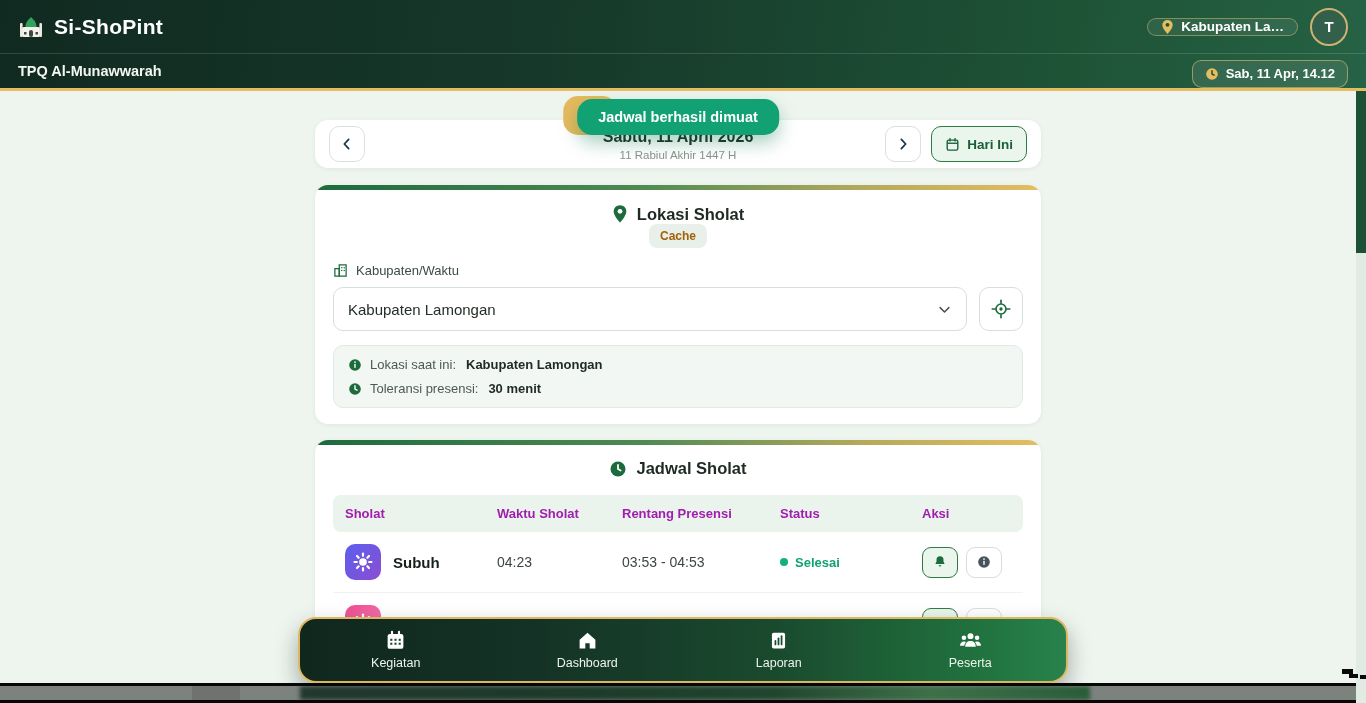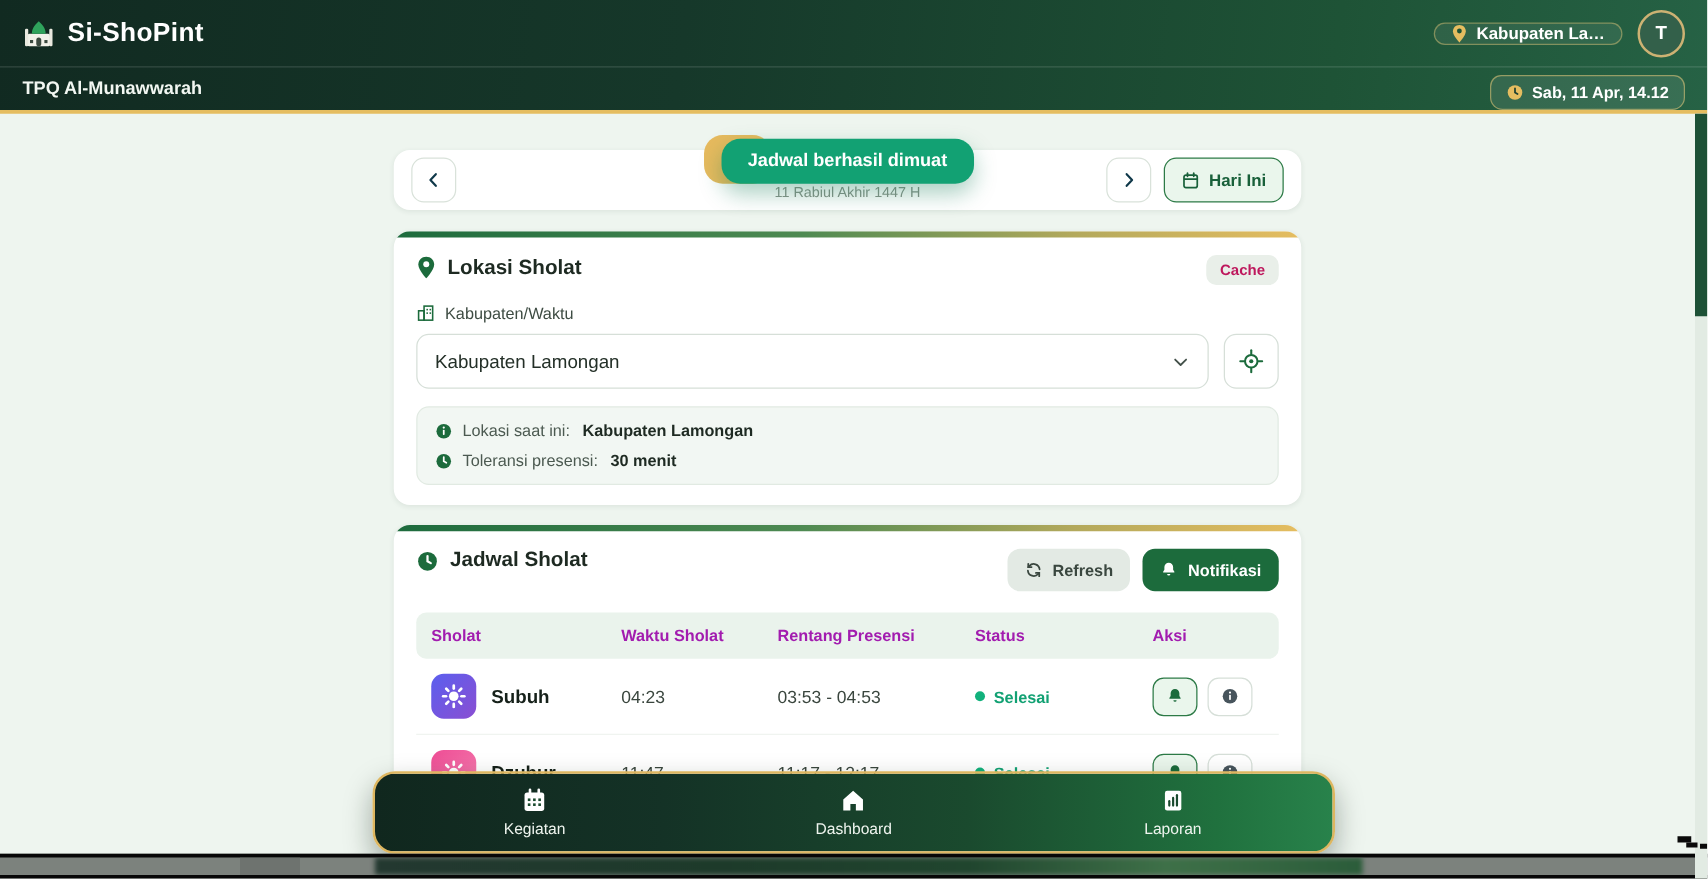--- a/index.html
+++ b/index.html
@@ -24,44 +24,44 @@
   .hdr-row2 { height:33px; display:flex; align-items:center; justify-content:space-between; padding:0 18px; }
   .org { color:#f2f7f2; font-size:14.5px; font-weight:bold; }
   .time-chip { display:flex; align-items:center; gap:7px; height:28px; padding:0 12px; position:relative; top:3px;
     background:rgba(255,255,255,.09); border:1px solid rgba(230,200,120,.55); border-radius:9px 9px 10px 10px;
     color:#fff; font-size:13px; font-weight:bold; }
 
   
   .main { position:absolute; top:91px; left:0; right:10px; bottom:0; overflow:hidden; }
   .content { width:726px; margin:0 auto; position:relative; }
 
-  .toast-wrap { position:absolute; top:20px; left:50%; transform:translateX(-50%); z-index:60; }
+  .toast-wrap { position:absolute; top:8px; left:50%; transform:translateX(-50%); z-index:60; }
   .toast-back { position:absolute; left:-14px; top:-3px; width:54px; height:39px; background:#e6ba5e; border-radius:15px; }
   .toast { position:relative; background:#12a173; color:#fff; font-size:14.5px; font-weight:bold;
     padding:10px 21px; border-radius:15px; white-space:nowrap; box-shadow:0 8px 18px rgba(13,120,82,.35); }
 
   .datenav { margin-top:29px; height:48px; background:#fff; border-radius:13px;
     box-shadow:0 1px 4px rgba(40,60,45,.08); display:flex; align-items:center;
     justify-content:space-between; padding:0 14px; position:relative; }
   .icon-btn { width:36px; height:36px; background:#fff; border:1px solid #d9e2da; border-radius:10px;
     display:flex; align-items:center; justify-content:center; cursor:pointer; }
   .date-center { position:absolute; left:50%; top:50%; transform:translate(-50%,-50%); text-align:center; width:420px; }
   .date-title { font-size:16px; font-weight:bold; color:#202a22; }
   .date-sub { font-size:11.5px; color:#8a948b; margin-top:3px; }
   .nav-right { display:flex; gap:10px; align-items:center; }
   .today-btn { display:flex; align-items:center; gap:7px; height:36px; padding:0 13px; background:#eaf6ec;
     border:1.5px solid #2c7a46; border-radius:10px; color:#19603a; font-size:13.5px; font-weight:bold; cursor:pointer; }
 
   .card { background:#fff; border-radius:13px; box-shadow:0 1px 4px rgba(40,60,45,.08); overflow:hidden; }
   .card-topbar { height:5px; background:linear-gradient(90deg,#1d6b3d 0%,#4e8a52 45%,#b3a95c 75%,#e5bd60 100%); }
   .loc-card { margin-top:17px; }
   .card-body { padding:14px 18px 16px; }
-  .card-head { display:flex; align-items:flex-start; justify-content:space-between; }
+  .card-head { display:flex; align-items:center; justify-content:space-between;flex-direction:column; }
   .card-title { display:flex; align-items:center; gap:9px; font-size:16.5px; font-weight:bold; color:#1e2a22; }
-  .badge { background:#e9efe9; border-radius:8px; padding:5px 11px; font-size:12px; font-weight:bold; color:#be185d; }
+  .badge { background:#e9efe9; border-radius:8px; padding:5px 11px; font-size:12px; font-weight:bold; color:#a16207; }
   .field-label { display:flex; align-items:center; gap:8px; margin-top:15px; font-size:13px; color:#3e4c43; }
   .select-row { display:flex; gap:12px; margin-top:9px; }
   .select { flex:1; height:44px; border:1px solid #d6dfd8; border-radius:10px; display:flex; align-items:center;
     justify-content:space-between; padding:0 14px; font-size:15px; color:#232f27; background:#fff; cursor:pointer; }
   .gps-btn { width:44px; height:44px; border:1px solid #d6dfd8; border-radius:10px; background:#fff;
     display:flex; align-items:center; justify-content:center; cursor:pointer; }
   .info-box { margin-top:14px; background:#f2f7f3; border:1px solid #e1eae2; border-radius:10px;
     padding:11px 14px; display:flex; flex-direction:column; gap:9px; }
   .info-row { display:flex; align-items:flex-end; gap:8px; font-size:13px; color:#4c5a51; }
   .info-row b { color:#1e2a22; margin-left:2px; }
@@ -260,38 +260,20 @@
         <div class="card-topbar"></div>
         <div class="card-body">
           <div class="card-head">
             <div class="card-title">
               <svg width="18" height="18" viewBox="0 0 24 24">
                 <circle cx="12" cy="12" r="10" fill="#1c6b3c"></circle>
                 <path d="M12 6.5 V12 L15.5 14" stroke="#fff" stroke-width="2.4" fill="none" stroke-linecap="round"></path>
               </svg>
               <span>Jadwal Sholat</span>
             </div>
-            <div class="head-btns">
-              <button class="btn-light">
-                <svg width="14" height="14" viewBox="0 0 24 24" fill="none" stroke="#3a473f" stroke-width="2.5" stroke-linecap="round">
-                  <path d="M20 11 A8 8 0 0 0 6 6.5 L4.5 8"></path>
-                  <path d="M4.5 3.5 V8 H9"></path>
-                  <path d="M4 13 A8 8 0 0 0 18 17.5 L19.5 16"></path>
-                  <path d="M19.5 20.5 V16 H15"></path>
-                </svg>
-                <span>Refresh</span>
-              </button>
-              <button class="btn-dark">
-                <svg width="14" height="14" viewBox="0 0 24 24">
-                  <path d="M12 2 A6 6 0 0 0 6 8 V11.5 L4.3 14.4 V15.5 H19.7 V14.4 L18 11.5 V8 A6 6 0 0 0 12 2 Z" fill="#fff"></path>
-                  <path d="M9.8 17.5 A2.2 2.2 0 0 0 14.2 17.5 Z" fill="#fff"></path>
-                </svg>
-                <span>Notifikasi</span>
-              </button>
-            </div>
           </div>
 
           <div class="table">
             <div class="t-head">
               <span>Sholat</span>
               <span>Waktu Sholat</span>
               <span>Rentang Presensi</span>
               <span>Status</span>
               <span>Aksi</span>
             </div>
@@ -418,20 +400,31 @@
       <svg width="21" height="21" viewBox="0 0 24 24">
         <rect x="4.5" y="3" width="15" height="18" rx="2" fill="#fff"></rect>
         <g stroke="#1a4a2e" stroke-width="2" stroke-linecap="round">
           <line x1="8.5" y1="16.5" x2="8.5" y2="12.5"></line>
           <line x1="12" y1="16.5" x2="12" y2="9.5"></line>
           <line x1="15.5" y1="16.5" x2="15.5" y2="7"></line>
         </g>
       </svg>
       <span>Laporan</span>
     </div>
+    <div class="nav-item">
+      <svg width="23" height="21" viewBox="0 0 26 24">
+        <circle cx="13" cy="7" r="3.4" fill="#fff"></circle>
+        <circle cx="5.5" cy="8.8" r="2.6" fill="#fff"></circle>
+        <circle cx="20.5" cy="8.8" r="2.6" fill="#fff"></circle>
+        <path d="M7 19 C7 14.8 9.6 12.5 13 12.5 C16.4 12.5 19 14.8 19 19 Z" fill="#fff"></path>
+        <path d="M1 18 C1 14.8 3 13 5.5 13 C6.5 13 7.4 13.3 8.1 13.8 C6.7 15 6 16.8 6 18 Z" fill="#fff"></path>
+        <path d="M25 18 C25 14.8 23 13 20.5 13 C19.5 13 18.6 13.3 17.9 13.8 C19.3 15 20 16.8 20 18 Z" fill="#fff"></path>
+      </svg>
+      <span>Peserta</span>
+    </div>
   </div>
 
   <div class="bottom-strip">
     <div class="strip-dark"></div>
     <div class="strip-green"></div>
   </div>
 
   <div class="scrollbar">
     <div class="scroll-thumb"></div>
   </div>

